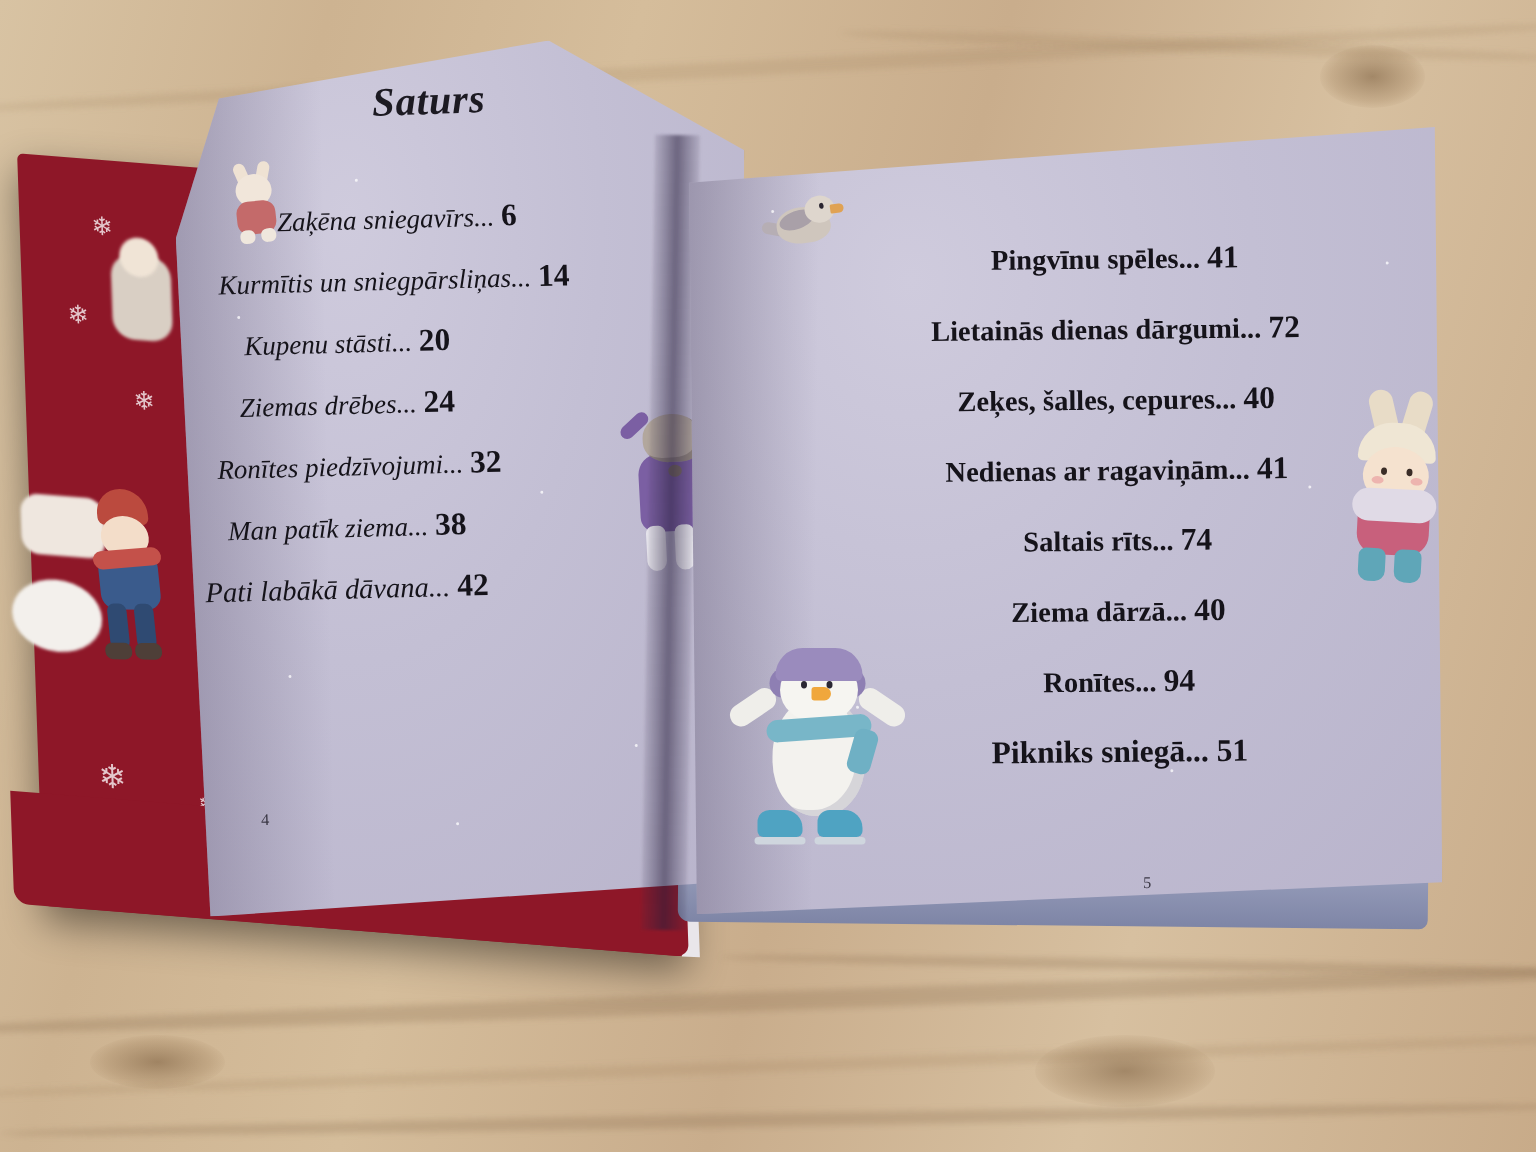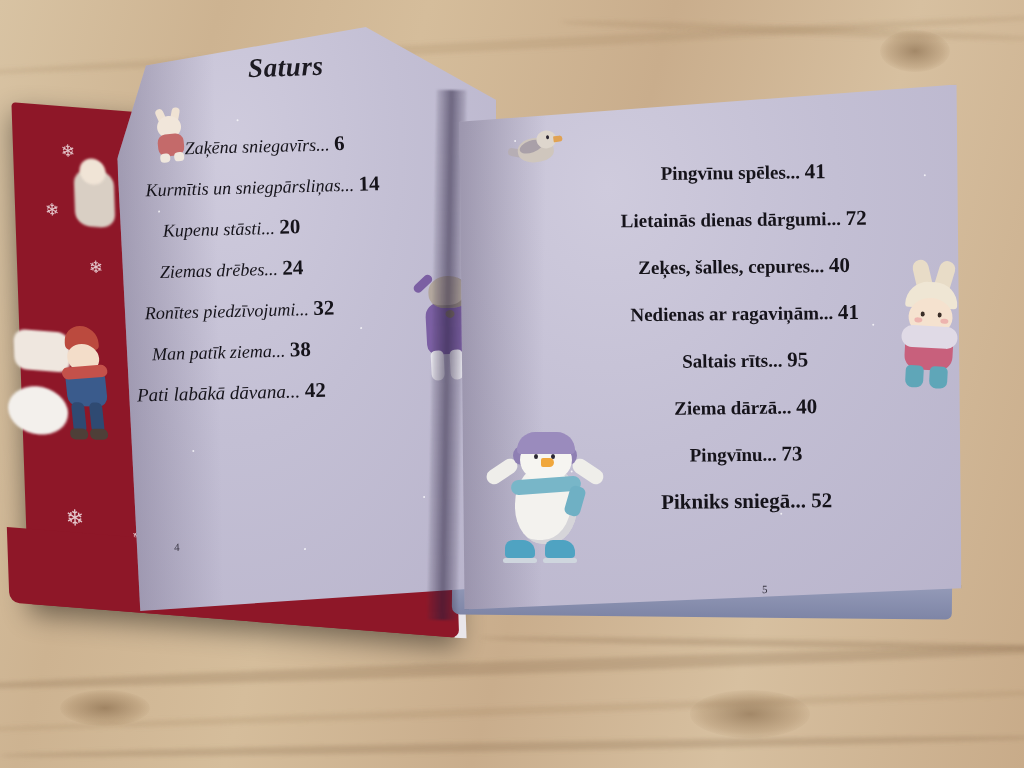--- a/index.html
+++ b/index.html
@@ -407,33 +407,33 @@
       <div class="entry">
         <span>Zeķes, šalles, cepures...</span>
         <span class="num">40</span>
       </div>
       <div class="entry">
         <span>Nedienas ar ragaviņām...</span>
         <span class="num">41</span>
       </div>
       <div class="entry">
         <span>Saltais rīts...</span>
-        <span class="num">95</span>
+        <span class="num">74</span>
       </div>
       <div class="entry">
         <span>Ziema dārzā...</span>
         <span class="num">40</span>
       </div>
       <div class="entry">
-        <span>Pingvīnu...</span>
-        <span class="num">73</span>
+        <span>Ronītes...</span>
+        <span class="num">94</span>
       </div>
       <div class="entry" style="font-size:21px;">
         <span>Pikniks sniegā...</span>
-        <span class="num">52</span>
+        <span class="num">51</span>
       </div>
     </div>
 
     <div class="penguin art">
       <div class="pg-wing l"></div>
       <div class="pg-wing r"></div>
       <div class="pg-body"></div>
       <div class="pg-ear l"></div>
       <div class="pg-ear r"></div>
       <div class="pg-head"></div>

